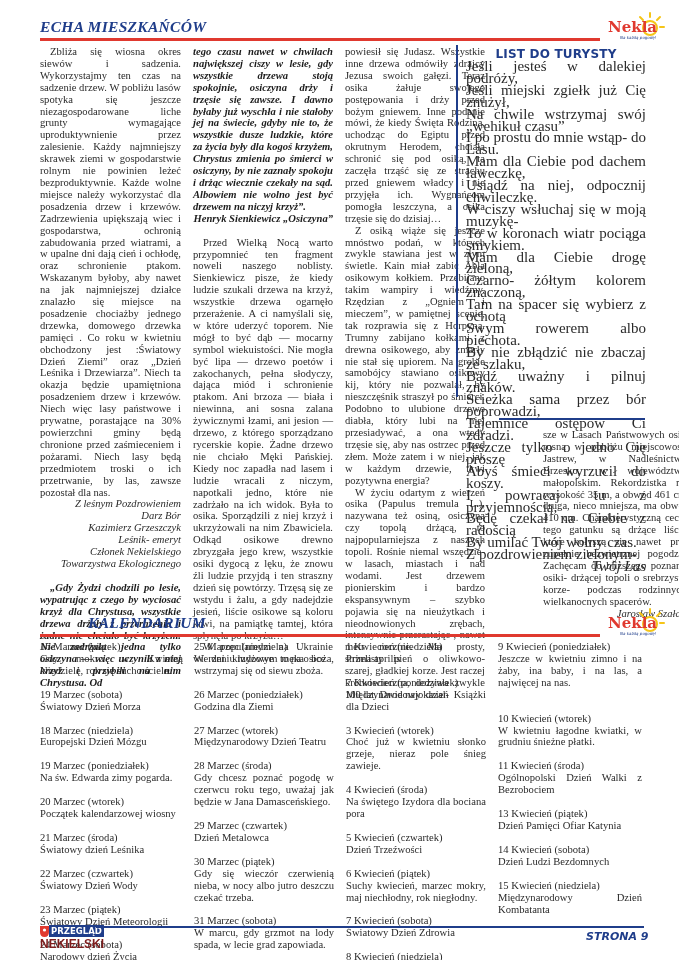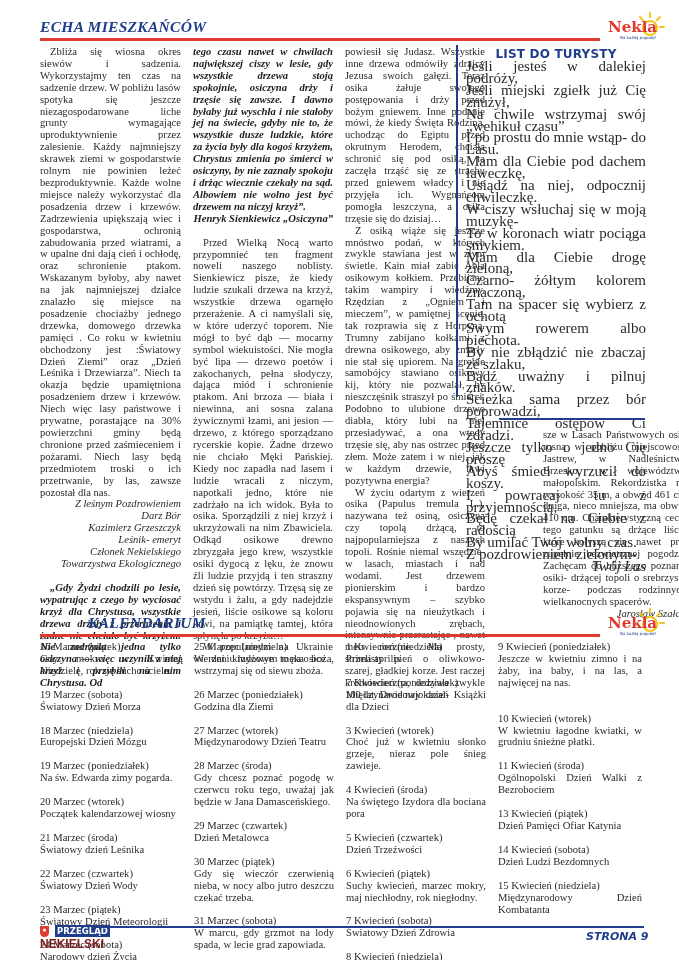--- a/index.html
+++ b/index.html
@@ -255,21 +255,21 @@
       <span class="cal-date">14 Kwiecień (sobota)</span>
       <span class="cal-text">Dzień Ludzi Bezdomnych</span>
     </div>
   <div class="cal-item">
       <span class="cal-date">15 Kwiecień (niedziela)</span>
       <span class="cal-text">Międzynarodowy Dzień Kombatanta</span>
     </div>
 </div>
 
 <div class="abs footer-logo" style="left:40px; top:925px;">
-  <div style="display:flex; align-items:center; gap:6px;">
+  <div style="display:flex; align-items:center; gap:0;">
     <svg width="9" height="11">
       <path d="M0 0 H9 V6 Q9 11 4.5 11 Q0 11 0 6 Z" fill="#e0392f"></path>
       <circle cx="4.5" cy="4" r="1.6" fill="#fff"></circle>
     </svg>
     <span class="pz">PRZEGLĄD</span>
   </div>
   <div class="nk">NEKIELSKI</div>
 </div>
 <div class="abs blue-rule" style="left:96px; top:926px; width:548px;"></div>
 <div class="abs page-num" style="left:586px; top:930px;">STRONA 9</div>

